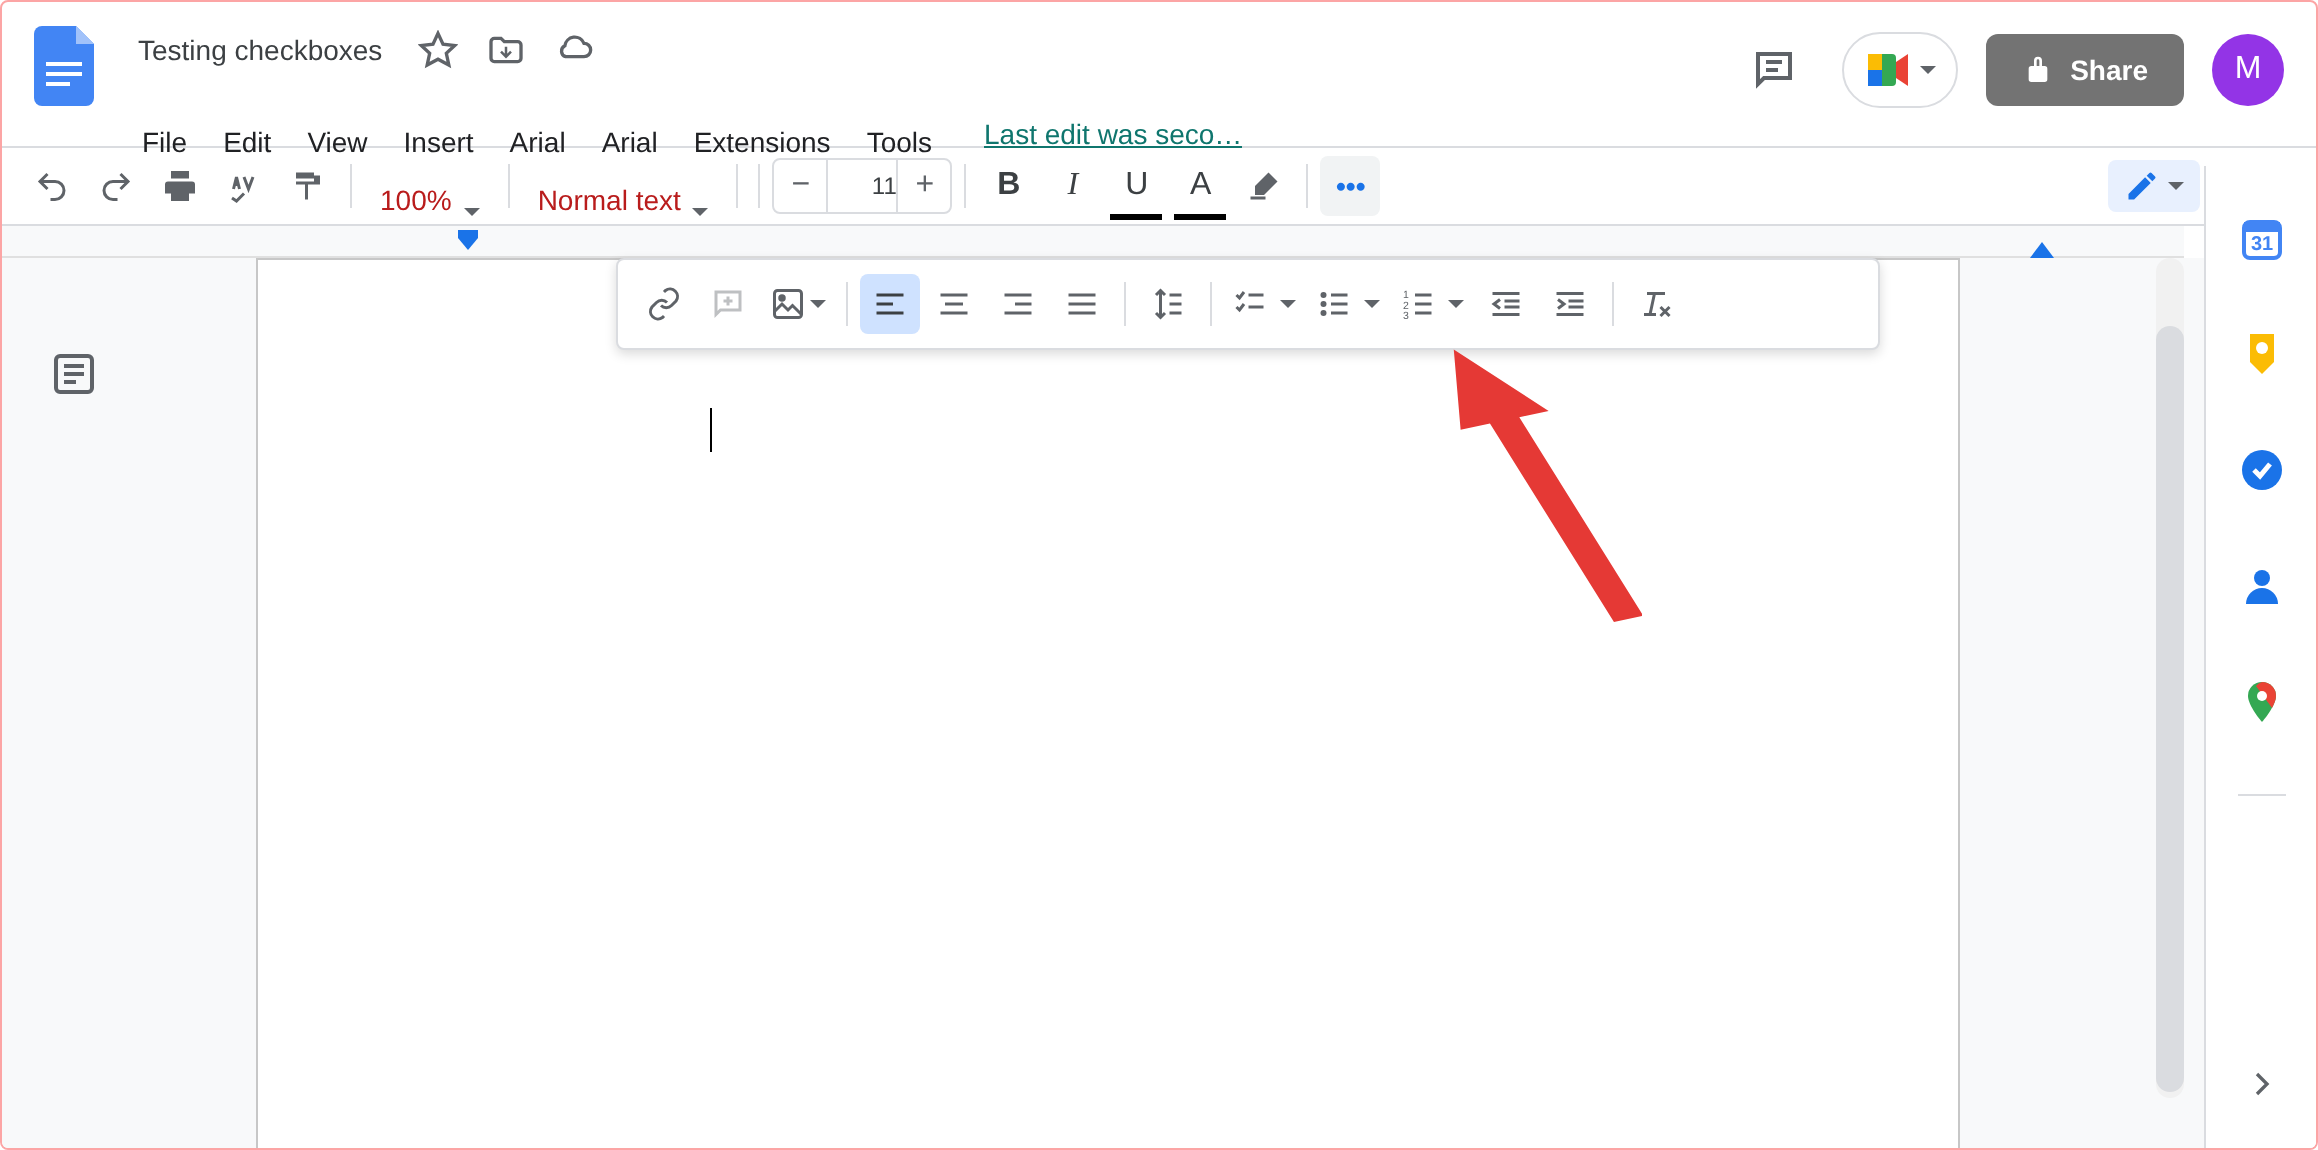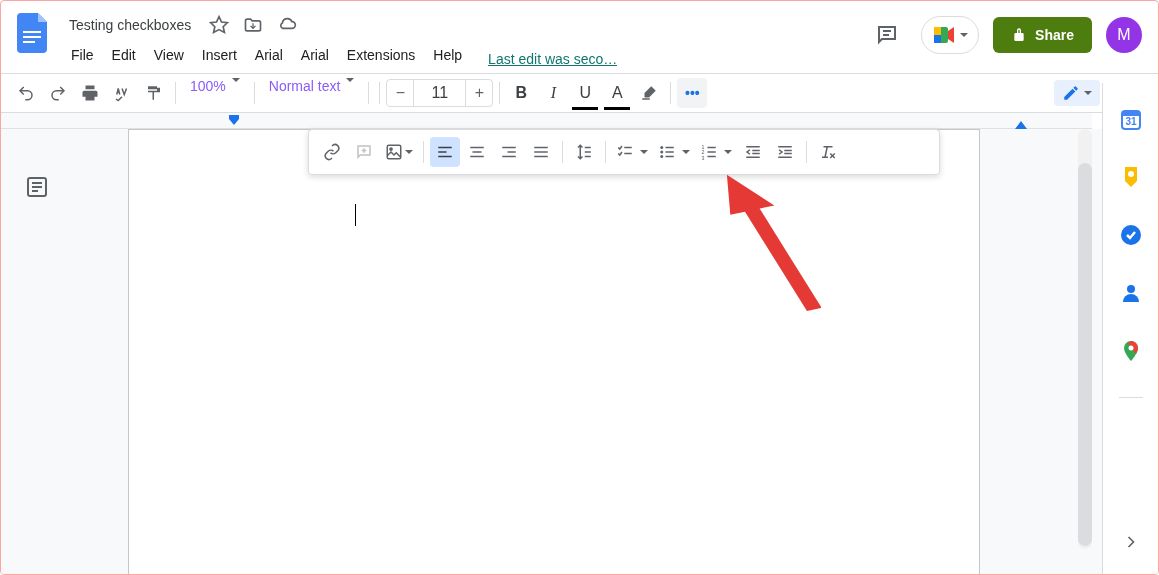--- a/index.html
+++ b/index.html
@@ -3,36 +3,36 @@
 <meta charset="utf-8">
 <style>
 * { box-sizing: border-box; margin: 0; padding: 0; font-family: Arial, "Helvetica Neue", sans-serif; }
 body { width: 1159px; height: 575px; background: #fff; overflow: hidden; position: relative; border: 1px solid #fca5a5; border-radius: 4px; }
 .header { display: flex; align-items: flex-start; padding: 8px 16px 0 12px; height: 72px; }
 .docs-logo { width: 40px; height: 40px; display: flex; align-items: center; justify-content: center; margin-right: 10px; margin-top: 4px; }
 .title-area { flex: 1; }
 .title-row { display: flex; align-items: center; gap: 10px; height: 32px; }
 .doc-title { font-size: 14px; color: #3c4043; padding: 2px 6px; }
 .icon-btn { width: 24px; height: 24px; display: flex; align-items: center; justify-content: center; color: #5f6368; cursor: pointer; border-radius: 4px; }
-.menu-row { display: flex; gap: 2px; margin-top: 2px; align-items: flex-end; }
+.menu-row { display: flex; gap: 2px; margin-top: 18px; align-items: flex-start; }
 .menu-item { font-size: 14px; color: #202124; padding: 4px 8px; cursor: pointer; border-radius: 4px; }
 .last-edit { font-size: 14px; color: #0f766e; text-decoration: underline; margin-left: 16px; cursor: pointer; max-width: 160px; white-space: nowrap; overflow: hidden; text-overflow: ellipsis; }
 .header-right { display: flex; align-items: center; gap: 14px; margin-top: 6px; }
 .comment-icon { width: 40px; height: 40px; display:flex; align-items:center; justify-content:center; color:#5f6368; cursor:pointer; border-radius:50%; }
 .meet-pill { display:flex; align-items:center; gap:4px; background:#fff; border:1px solid #dadce0; border-radius:20px; padding:4px 10px; cursor:pointer; height:38px; }
-.share-btn { display:flex; align-items:center; gap:8px; background:#4d7c0f; color:#fff; font-size:14px; font-weight:600; padding:10px 18px; border-radius:6px; cursor:pointer; }
+.share-btn { display:flex; align-items:center; gap:8px; background:#737373; color:#fff; font-size:14px; font-weight:600; padding:10px 18px; border-radius:6px; cursor:pointer; }
 .avatar { width:36px; height:36px; border-radius:50%; background:#9334e6; color:#fff; display:flex; align-items:center; justify-content:center; font-size:16px; font-weight:500; cursor:pointer; }
 .toolbar { height:40px; border-top:1px solid #dadce0; border-bottom:1px solid #dadce0; display:flex; align-items:center; padding:0 10px; gap:2px; }
 .tb-btn { min-width:30px; height:30px; display:flex; align-items:center; justify-content:center; color:#5f6368; cursor:pointer; border-radius:4px; padding:0 4px; font-size:14px; }
 .tb-sep { width:1px; height:22px; background:#dadce0; margin:0 4px; }
-.tb-dropdown { display:flex; align-items:flex-start; gap:6px; padding:0 8px; height:30px; color:#8b5cf6; font-size:14px; cursor:pointer; border-radius:4px; }
+.tb-dropdown { display:flex; align-items:flex-end; gap:6px; padding:0 8px; height:30px; color:#b91c1c; font-size:14px; cursor:pointer; border-radius:4px; }
 .caret { width:0; height:0; border-left:4px solid transparent; border-right:4px solid transparent; border-top:4px solid #5f6368; }
 .font-size-group { display:flex; align-items:center; border:1px solid #dadce0; border-radius:4px; }
 .font-size-group .step { width:26px; height:26px; display:flex; align-items:center; justify-content:center; color:#5f6368; cursor:pointer; font-size:16px; }
-.font-size-group .val { width:53px; text-align:center; font-size:16px; color:#3c4043; border-left:1px solid #dadce0; border-right:1px solid #dadce0; height:26px; line-height:26px; cursor:text; }
+.font-size-group .val { width:36px; text-align:right; font-size:12px; color:#3c4043; border-left:1px solid #dadce0; border-right:1px solid #dadce0; height:26px; line-height:26px; cursor:text; }
 .more-btn { background:#f1f3f4; }
 .spacer { flex:1; }
 .edit-mode { display:flex; align-items:center; gap:4px; background:#e8f0fe; border-radius:4px; padding:4px 8px; cursor:pointer; color:#1a73e8; }
 .collapse-btn { margin-left:16px; }
 .ruler { height:16px; background:#f8f9fa; border-bottom:1px solid #e0e0e0; position:relative; margin-right:66px; }
 .ruler-guide { position:absolute; left:227px; top:2px; width:12px; height:10px; }
 .document-area { position:relative; height:447px; background:#f8f9fa; display:flex; }
 .outline-icon { position:absolute; left:24px; top:46px; width:28px; height:28px; color:#5f6368; cursor:pointer; }
 .page { position:absolute; left:127px; top:0; width:852px; height:600px; background:#fff; border:1px solid #c7c7c7; }
 .text-cursor { position:absolute; left:226px; top:74px; width:1px; height:22px; background:#000; }
@@ -83,21 +83,21 @@
       </div>
     </div>
     <div class="menu-row">
       <div class="menu-item">File</div>
       <div class="menu-item">Edit</div>
       <div class="menu-item">View</div>
       <div class="menu-item">Insert</div>
       <div class="menu-item">Arial</div>
       <div class="menu-item">Arial</div>
       <div class="menu-item">Extensions</div>
-      <div class="menu-item">Help</div>
+      <div class="menu-item">Tools</div>
       <div class="last-edit">Last edit was seco…</div>
     </div>
   </div>
   <div class="header-right">
     <div class="comment-icon">
       <svg width="24" height="24" viewBox="0 0 24 24" fill="none" stroke="#5f6368" stroke-width="2">
           <path d="M4 4h16v12H7l-3 3z"></path>
           <line x1="8" y1="8" x2="16" y2="8"></line>
           <line x1="8" y1="12" x2="14" y2="12"></line>
         </svg>

